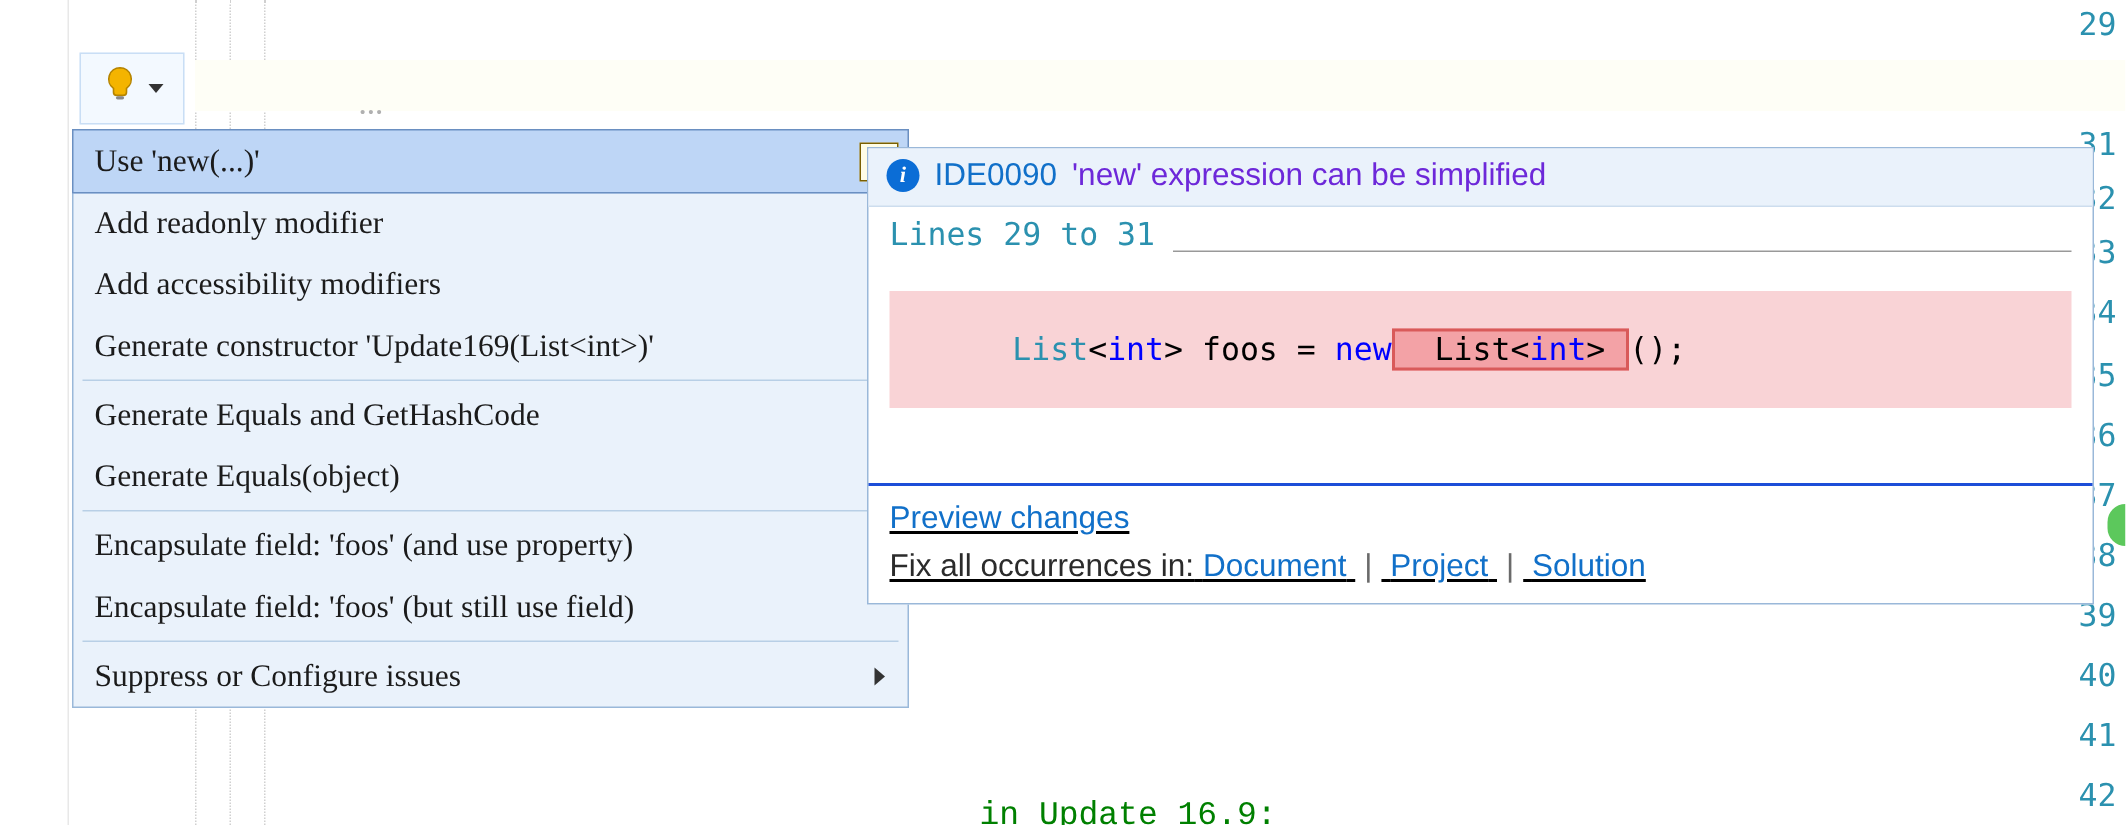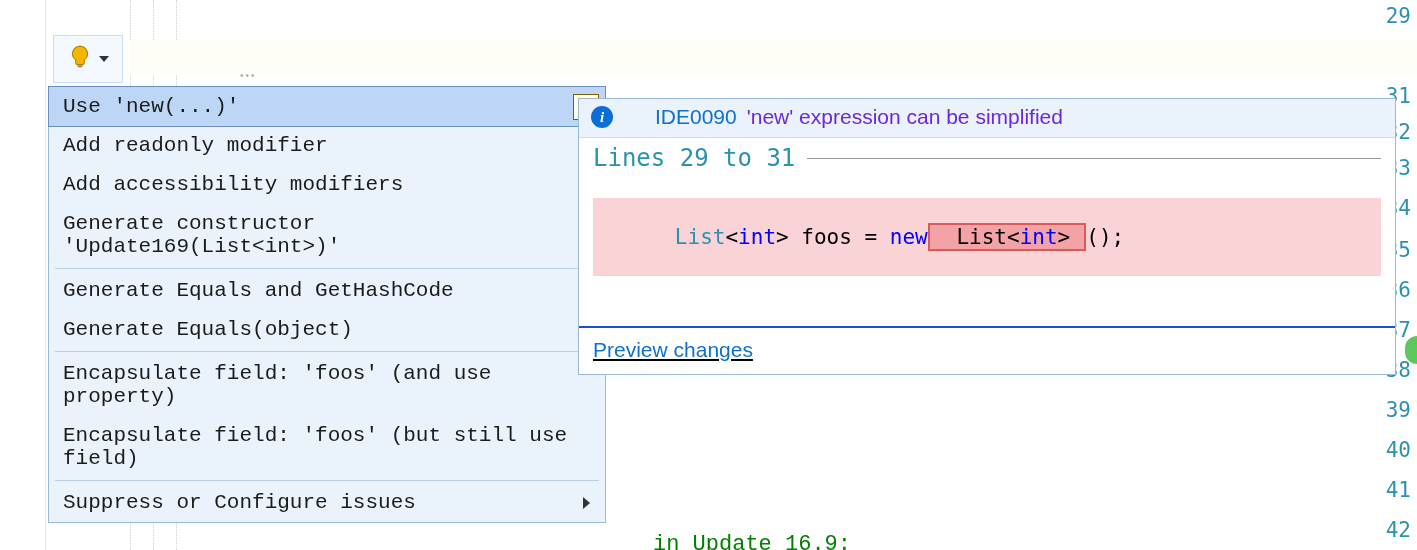--- a/index.html
+++ b/index.html
@@ -87,21 +87,21 @@
     border-top: 6px solid #333;
   }
 
   
   .menu {
     position: absolute;
     left: 48px; top: 86px;
     width: 558px;
     background: #eaf2fb;
     border: 1px solid #9ab8d9;
-    font-family: Liberation Mono, monospace;
+    font-family: Liberation Serif, serif;
   }
   .menu-item {
     padding: 8px 14px 8px 14px;
     font-size: 21px;
     color: #1b1b1b;
     position: relative;
     cursor: default;
   }
   .menu-item.selected {
     background: #bed6f6;
@@ -156,27 +156,27 @@
     width: 22px; height: 22px;
     border-radius: 50%;
     background: #0b6dd6;
     color: #fff;
     font-family: Georgia, serif;
     font-style: italic;
     font-weight: bold;
     font-size: 15px;
     display:flex;align-items:center;justify-content:center;
   }
-  .diag-code { color: #1170c9; margin-left: 32px; }
+  .diag-code { color: #1170c9; }
   .diag-msg  { color: #6d28d9; }
 
   .preview-body { padding: 6px 14px 10px 14px; }
   .range-row {
-    display: flex; align-items: center; gap: 12px;
-    font-family: Consolas, monospace; font-size: 24px;
+    display: flex; align-items: flex-end; gap: 12px;
+    font-family: Consolas, monospace; font-size: 21px;
     color: #2b91af; margin-bottom: 8px;
   }
   .range-row .hr {
     flex: 1; height: 1px; background: #999;
   }
 
   .diff-line {
     font-family: Consolas, monospace;
     font-size: 21px;
     padding: 3px 6px;
@@ -301,16 +301,24 @@
       <span class="hr"></span>
     </div>
     <div style="height:18px"></div>
     <div class="diff-line diff-del">
       <span class="tk-type">List</span><span>&lt;</span><span class="tk-kw">int</span><span>&gt; foos = </span><span class="tk-kw">new</span><span class="del-span"><span> List</span><span>&lt;</span><span class="tk-kw">int</span><span>&gt;</span></span><span>();</span>
     </div>
     <div style="height:40px"></div>
   </div>
   <div class="preview-footer">
     <div class="link">Preview changes</div>
+    <div class="footer-row2">
+      <span>Fix all occurrences in:</span>
+      <span class="link">Document</span>
+      <span class="pipe">|</span>
+      <span class="link">Project</span>
+      <span class="pipe">|</span>
+      <span class="link">Solution</span>
+    </div>
   </div>
 </div>
 
 <div class="edge-green"></div>
 
 </body></html>

